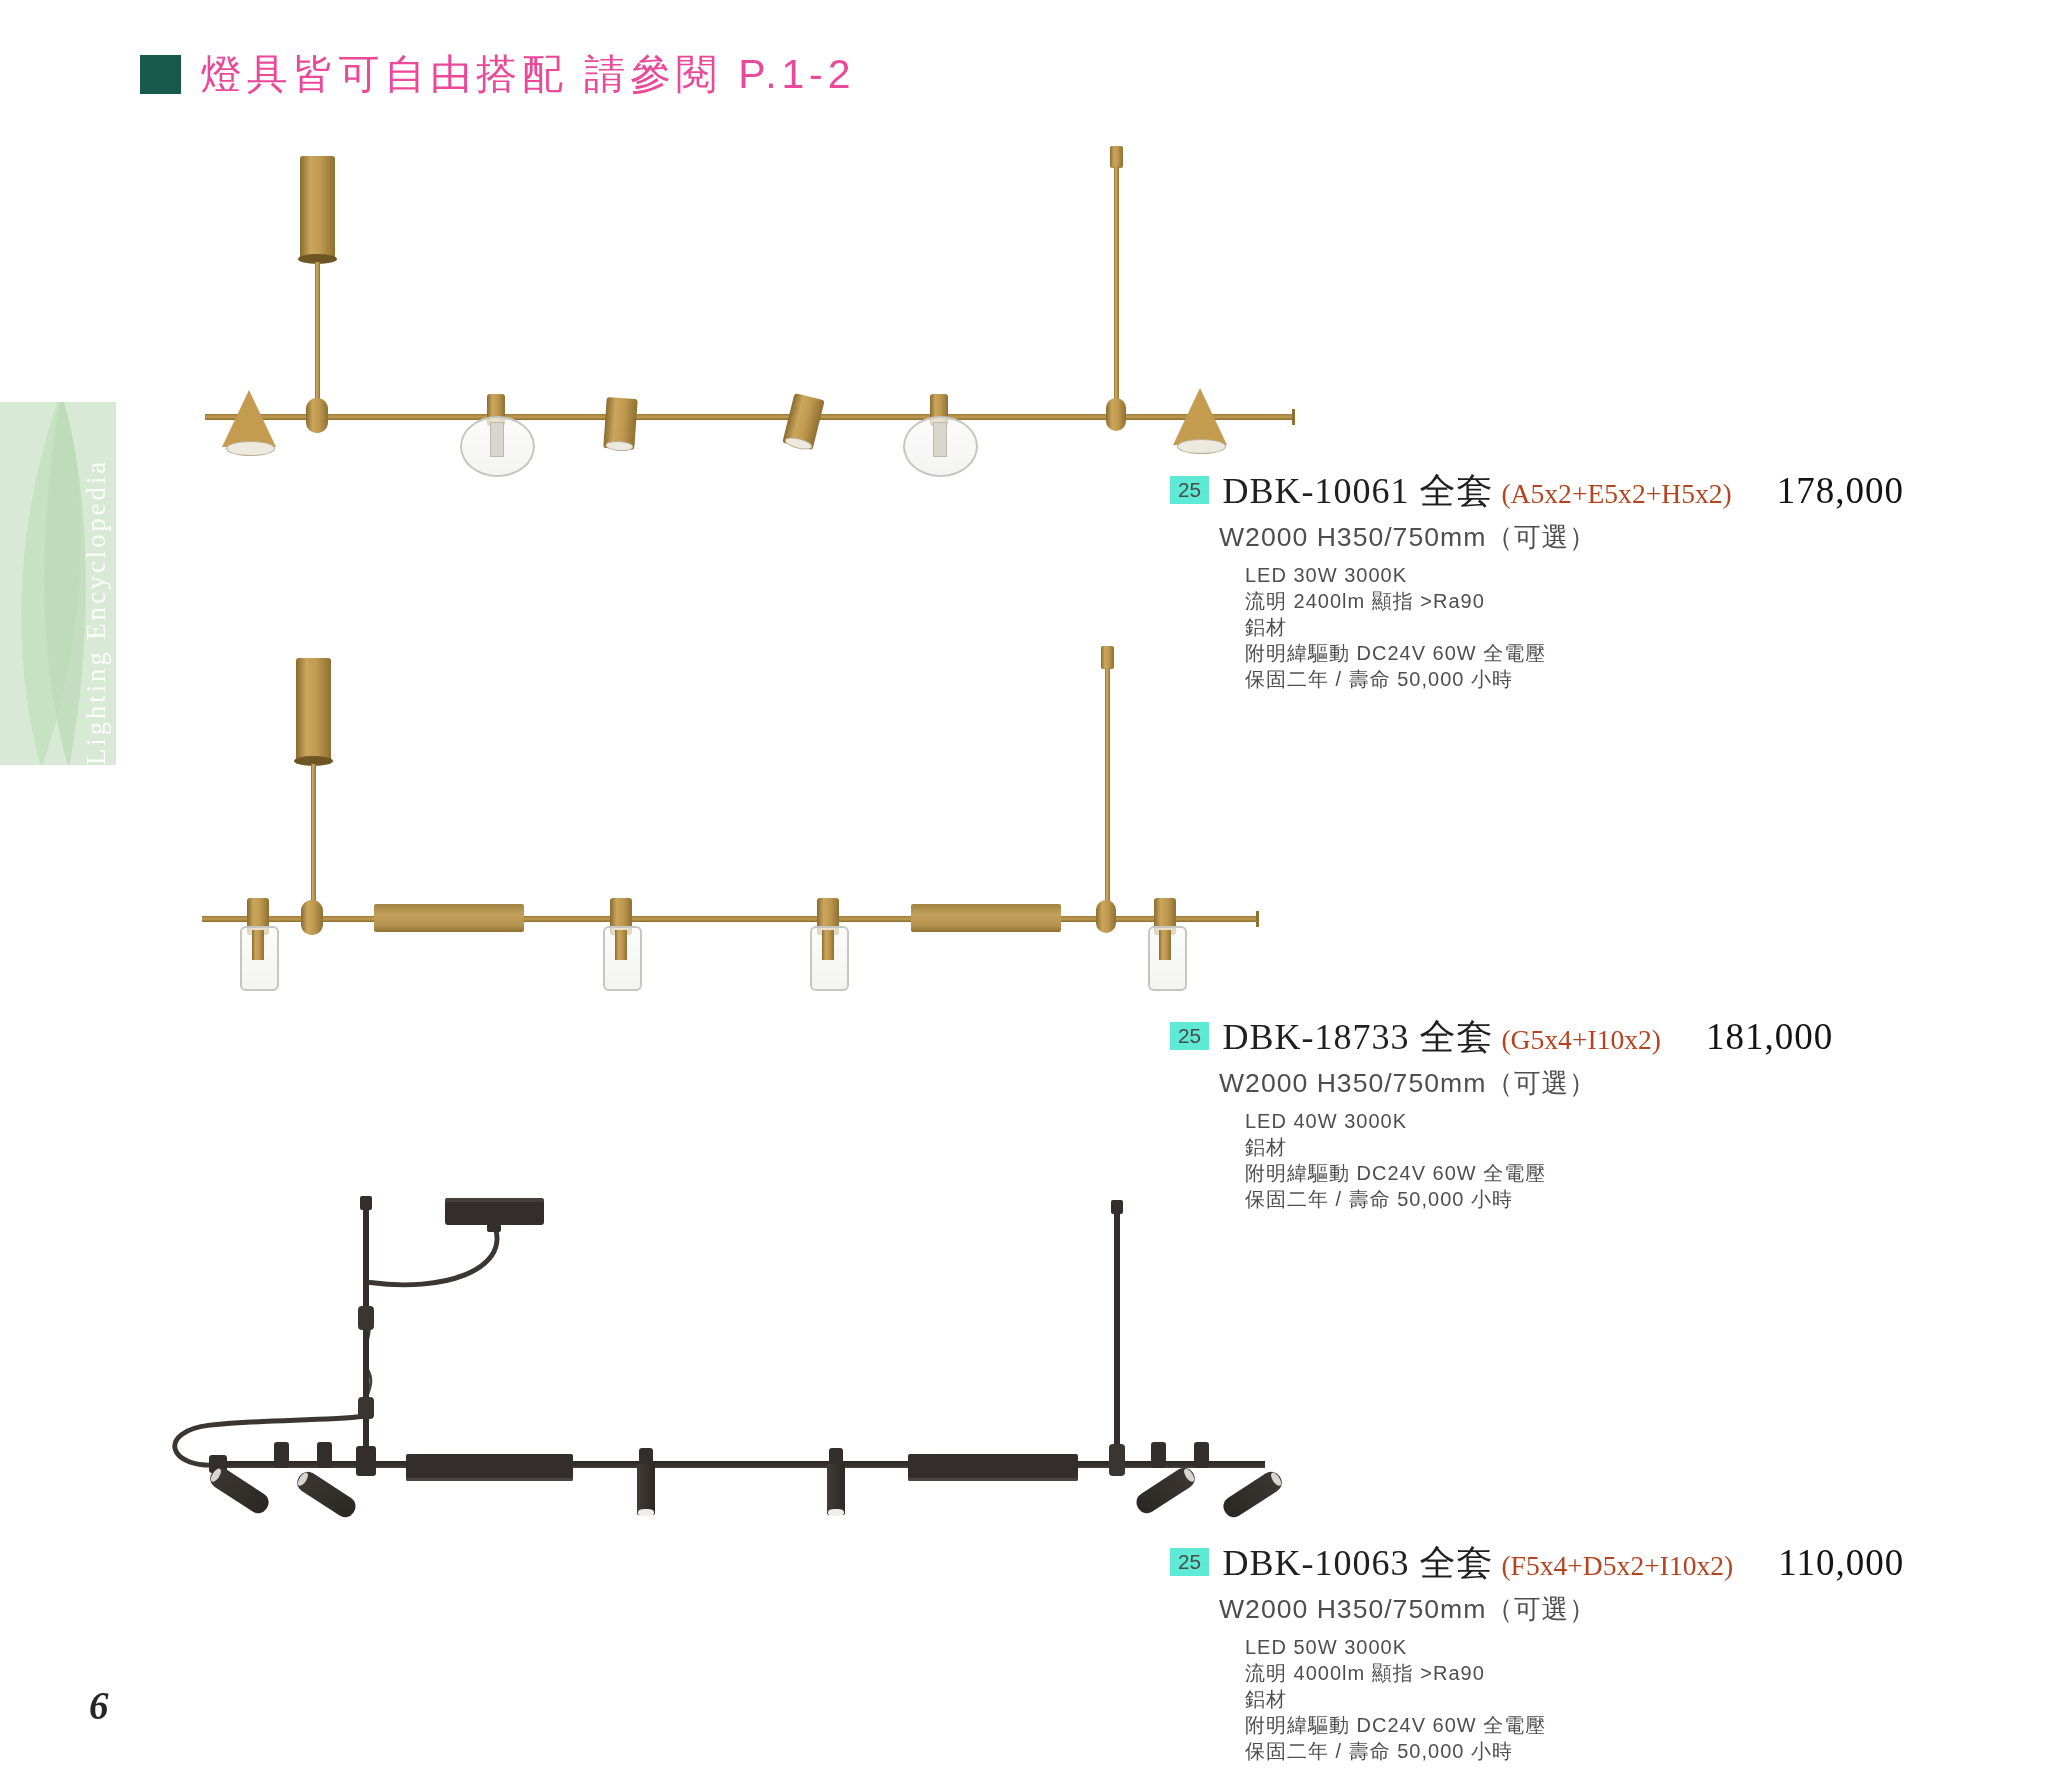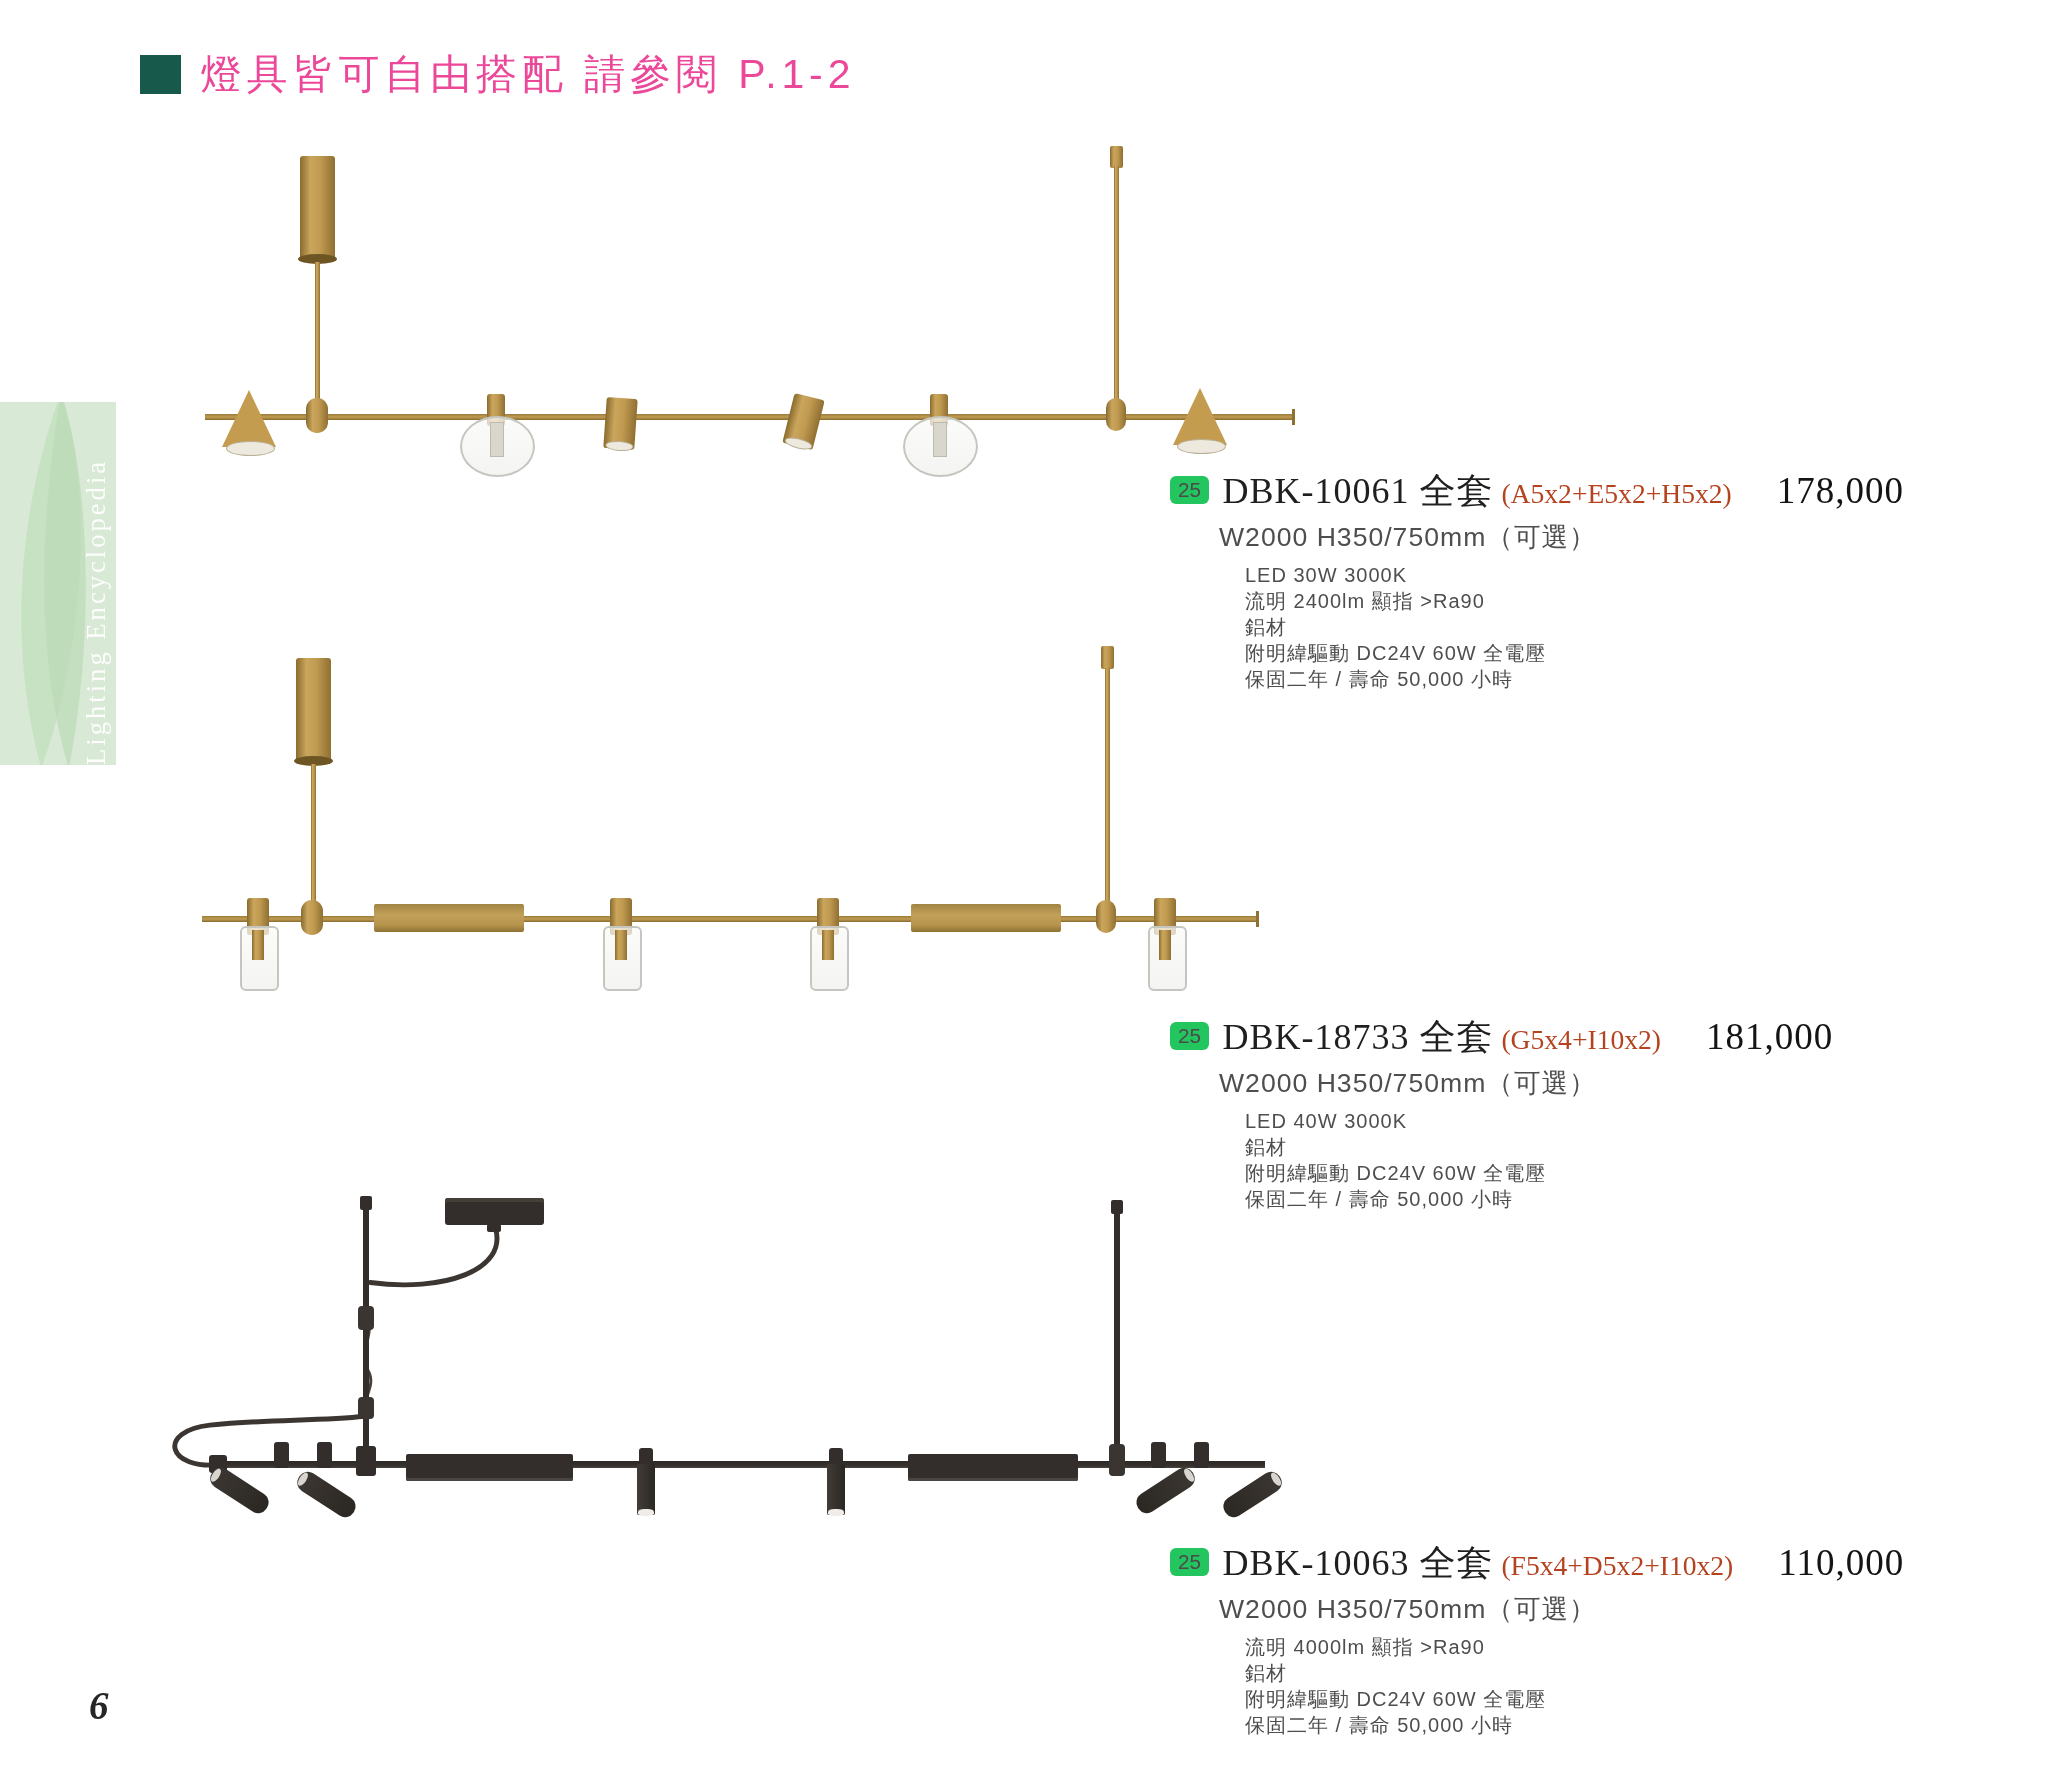--- a/index.html
+++ b/index.html
@@ -16,22 +16,22 @@
   .sidebar svg{position:absolute;left:0;top:0;}
   .sidebar .vtext{
     position:absolute;right:3.9px;top:0;height:100%;
     writing-mode:vertical-rl;transform:rotate(180deg);
     font-family:"Liberation Serif", serif;font-size:26.6px;letter-spacing:3px;
     color:rgba(255,255,255,0.93);white-space:nowrap;padding-top:5.9px;
   }
   
   .info{position:absolute;left:1170px;width:788px;}
   .row1{display:flex;align-items:baseline;}
-  .badge{align-self:flex-start;margin-top:8.9px;margin-right:13.8px;background:#22c55e;
-         color:#4b4b4b;font-size:20.7px;padding:2px 7.9px;border-radius:6px;}
+  .badge{align-self:flex-start;margin-top:8.9px;margin-right:13.8px;background:#5eead4;
+         color:#4b4b4b;font-size:20.7px;padding:2px 7.9px;}
   .model,.setlabel{font-family:"Liberation Serif", serif;font-size:36px;color:#1f1f1f;letter-spacing:1px;}
   .setlabel{margin-left:9.9px;}
   .config{font-family:"Liberation Serif", serif;font-size:27.6px;color:#b5431f;margin-left:7.9px;}
   .price{font-family:"Liberation Serif", serif;font-size:37px;color:#141414;margin-left:45px;letter-spacing:1px;}
   .size{margin-left:49px;margin-top:3px;font-size:26.6px;color:#4e4e4e;letter-spacing:1px;}
   .specs{margin-left:75px;margin-top:6.9px;font-size:20px;color:#4e4e4e;letter-spacing:1px;line-height:1.3;}
   
   .pageno{position:absolute;left:89px;top:1683px;font-family:"Liberation Serif", serif;
           font-style:italic;font-weight:bold;font-size:39px;color:#262626;}
   
@@ -223,20 +223,21 @@
 <div class="info" style="top:1539px;">
   <div class="row1">
     <span class="badge">25</span>
     <span class="model">DBK-10063</span>
     <span class="setlabel">全套</span>
     <span class="config">(F5x4+D5x2+I10x2)</span>
     <span class="price">110,000</span>
   </div>
   <div class="size">W2000 H350/750mm（可選）</div>
   <div class="specs">
+    <div>LED 50W 3000K</div>
     <div>流明 4000lm 顯指 &gt;Ra90</div>
     <div>鋁材</div>
     <div>附明緯驅動 DC24V 60W 全電壓</div>
     <div>保固二年 / 壽命 50,000 小時</div>
   </div>
 </div>
 
 <div class="pageno">6</div>
 
 

